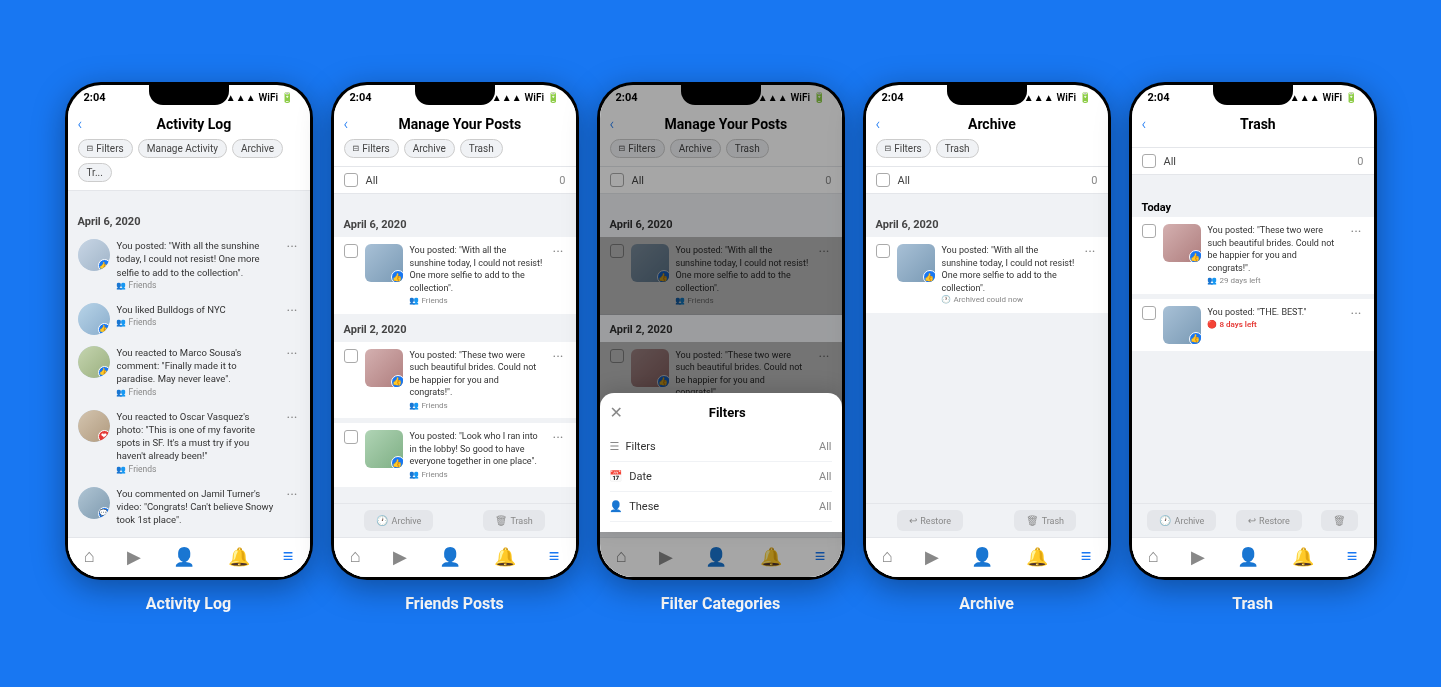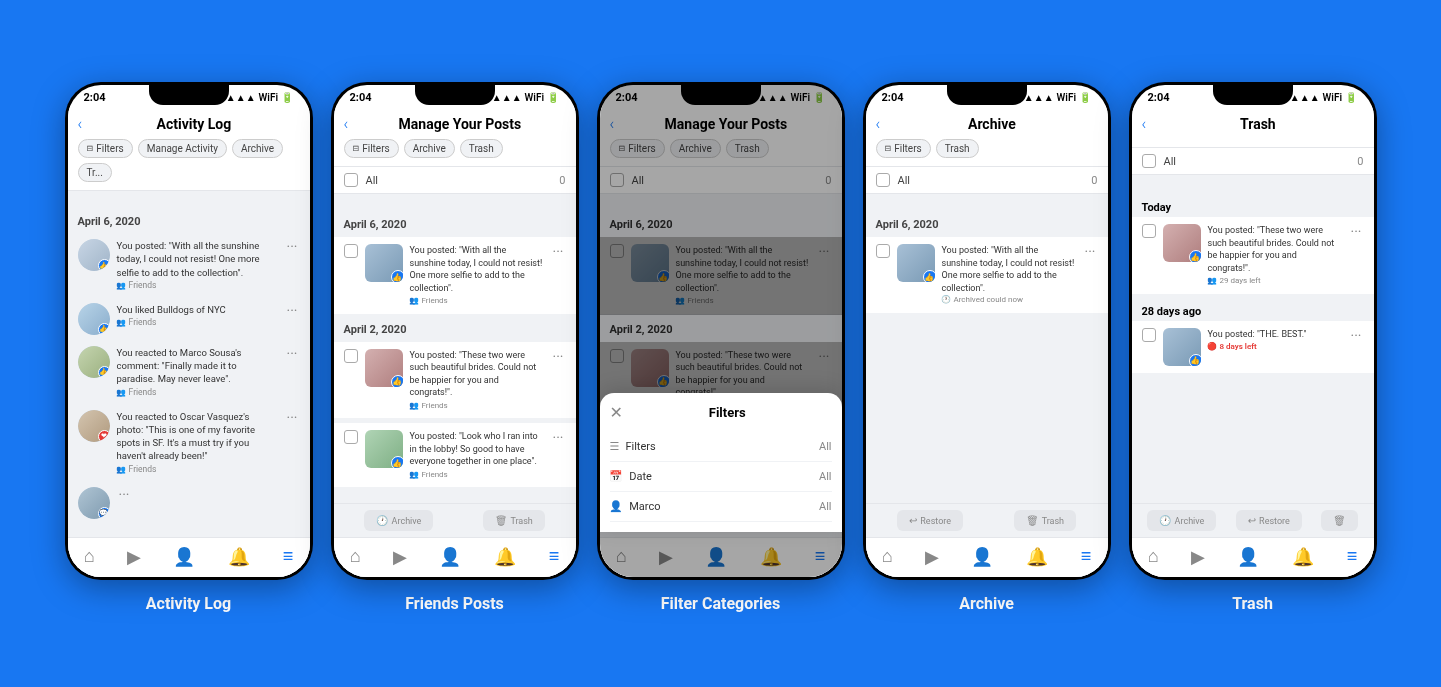--- a/index.html
+++ b/index.html
@@ -408,20 +408,24 @@
                   You reacted to Oscar Vasquez's photo: "This is one of my favorite spots in SF. It's a must try if you haven't already been!"
                   <div class="sub"><span class="friends-icon">👥</span> Friends</div>
                 </div>
                 <span class="more-btn">···</span>
               </div>
               <div class="activity-item">
                 <div class="avatar">
                   <div class="avatar-img" style="background:linear-gradient(135deg,#b0c5d4,#7e9aaf)"></div>
                   <div class="avatar-badge">💬</div>
                 </div>
+                <div class="activity-text">
+                  You commented on Jamil Turner's video: "Congrats! Can't believe Snowy took 1st place".
+                  
+                </div>
                 <span class="more-btn">···</span>
               </div>
             </div>
           </div>
           <div class="bottom-nav">
             <span class="nav-icon">⌂</span>
             <span class="nav-icon">▶</span>
             <span class="nav-icon">👤</span>
             <span class="nav-icon">🔔</span>
             <span class="nav-icon active">≡</span>
@@ -607,21 +611,21 @@
             <div class="filter-row">
               <div class="filter-row-left">
                 <span class="filter-row-icon">📅</span>
                 <span class="filter-row-label">Date</span>
               </div>
               <span class="filter-row-value">All</span>
             </div>
             <div class="filter-row">
               <div class="filter-row-left">
                 <span class="filter-row-icon">👤</span>
-                <span class="filter-row-label">Marco</span>
+                <span class="filter-row-label">These</span>
               </div>
               <span class="filter-row-value">All</span>
             </div>
           </div>
           <div class="bottom-nav">
             <span class="nav-icon">⌂</span>
             <span class="nav-icon">▶</span>
             <span class="nav-icon">👤</span>
             <span class="nav-icon">🔔</span>
             <span class="nav-icon active">≡</span>
@@ -729,21 +733,20 @@
               </div>
               <div class="post-text">
                 You posted: "These two were such beautiful brides. Could not be happier for you and congrats!".
                 <div class="sub">
                   <span>👥</span>
                   <span style="color:#888"> 29 days left</span>
                 </div>
               </div>
               <span class="more-btn">···</span>
             </div>
-            <div class="today-header">28 days ago</div>
             <div class="post-item">
               <div class="checkbox"></div>
               <div class="post-thumb">
                 <div class="post-thumb-badge">👍</div>
               </div>
               <div class="post-text">
                 You posted: "THE. BEST."
                 <div class="sub">
                   <span class="days-left">🔴 8 days left</span>
                 </div>

